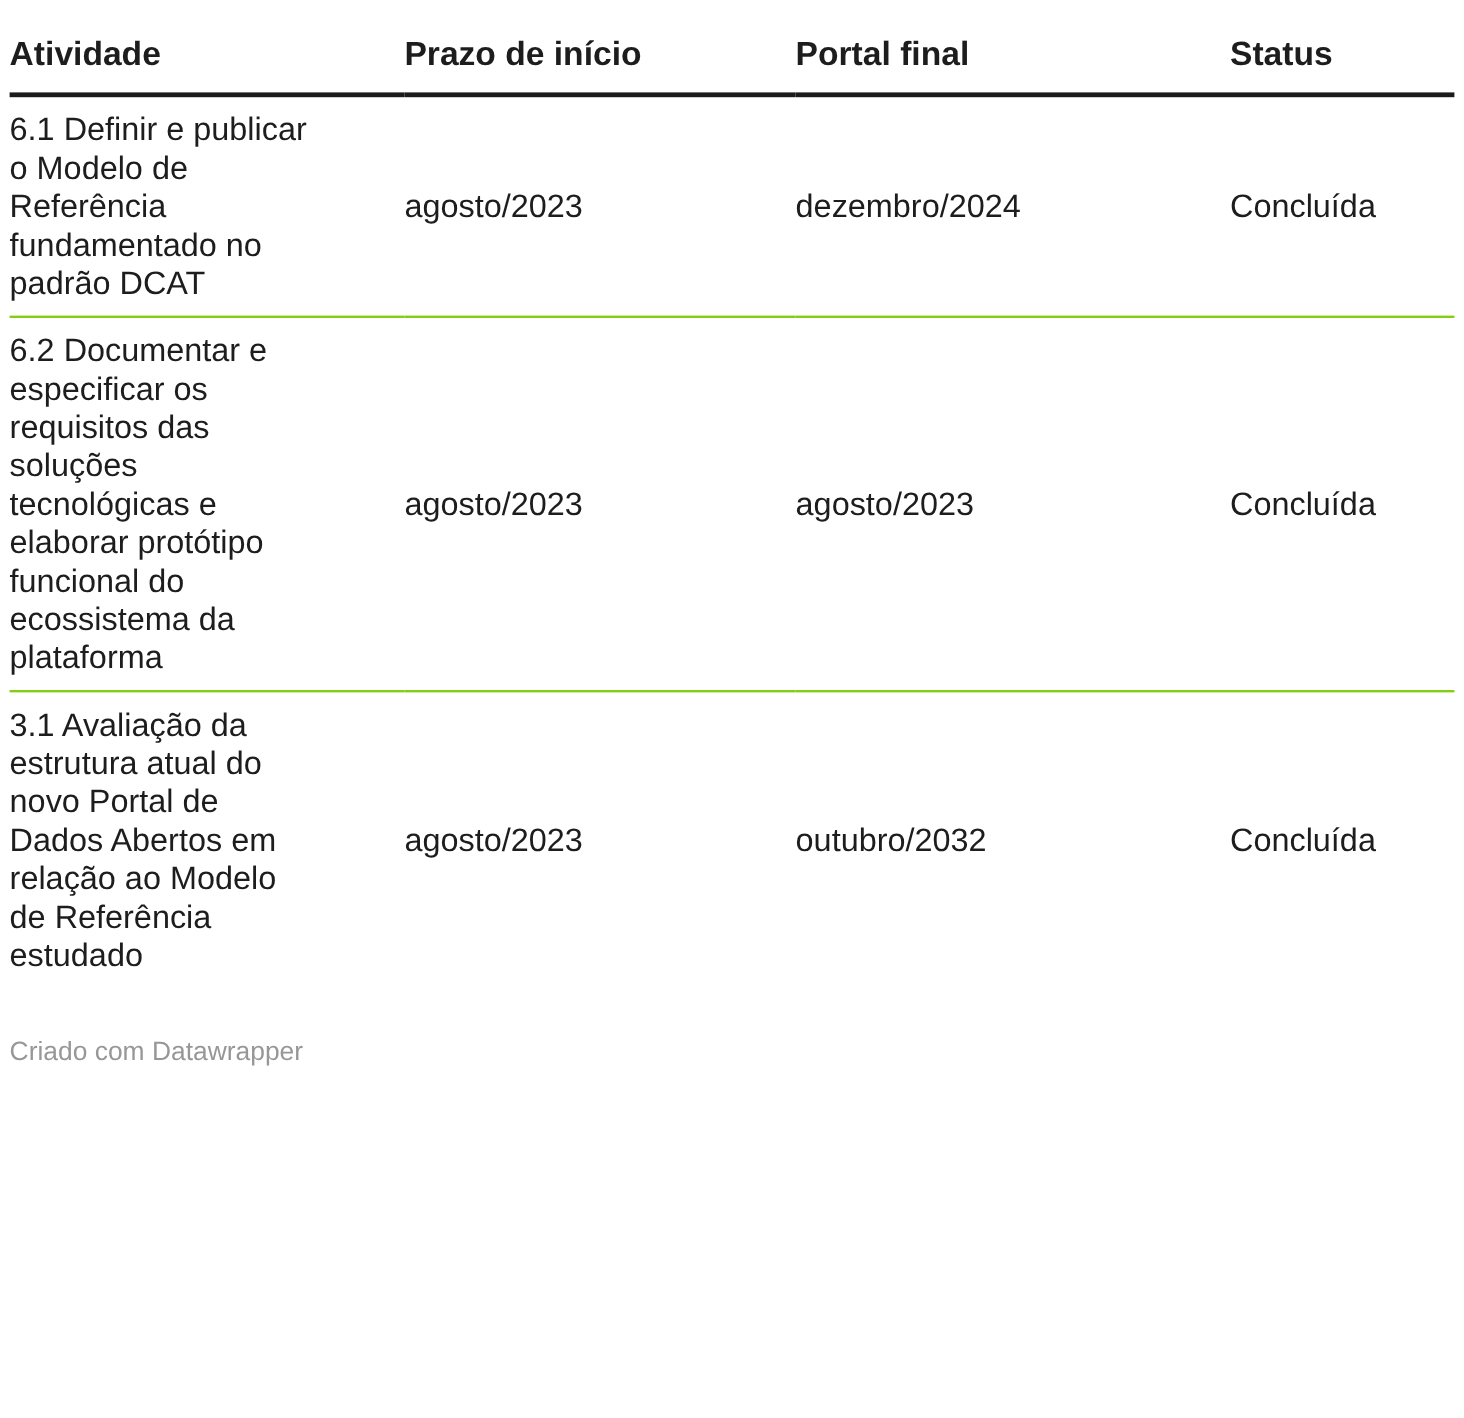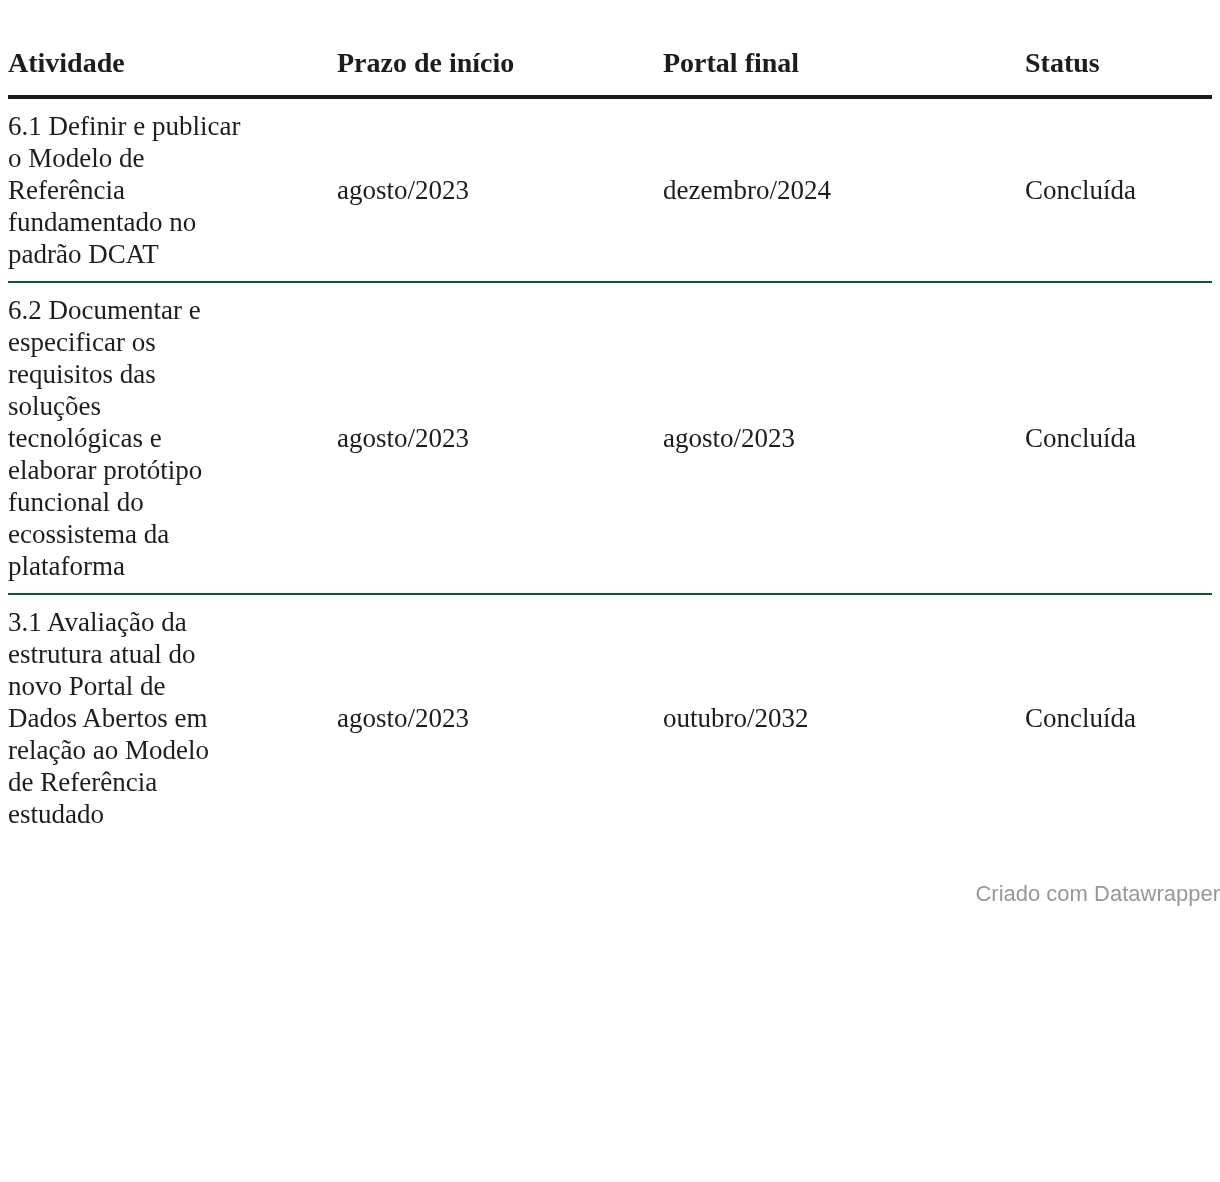--- a/index.html
+++ b/index.html
@@ -5,22 +5,21 @@
   * { margin: 0; padding: 0; box-sizing: border-box; }
   html, body {
     width: 1220px;
     height: 1182px;
     background: #ffffff;
     font-family: "Liberation Sans", "DejaVu Sans", sans-serif;
     color: #1d1d1d;
     overflow: hidden;
   }
   .vis-wrapper {
-    padding: 46px 8px 0 8px;
-    font-family: Liberation Serif, serif;
+    padding: 28px 8px 0 8px;
   }
   table.dw-table {
     width: 1204px;
     border-collapse: collapse;
     table-layout: fixed;
   }
   table.dw-table col.c-atividade { width: 329px; }
   table.dw-table col.c-inicio    { width: 326px; }
   table.dw-table col.c-final     { width: 362px; }
   table.dw-table col.c-status    { width: 187px; }
@@ -33,38 +32,37 @@
     line-height: 34px;
     color: #1d1d1d;
     padding: 0 24px 15px 0;
     border-bottom: 4px solid #1b1b1b;
   }
   table.dw-table tbody td {
     vertical-align: middle;
     font-size: 27px;
     line-height: 32px;
     padding: 11px 24px 11px 0;
-    border-bottom: 2px solid #14532d;
+    border-bottom: 2px solid #84cc16;
     color: #1d1d1d;
   }
   table.dw-table tbody tr:last-child td {
     border-bottom: none;
   }
   td.cell-atividade {
     white-space: pre-line;   
   }
   td.cell-date, td.cell-status {
     white-space: nowrap;
   }
   .footer {
     margin: 40px 0 0 8px;
     font-size: 22px;
     line-height: 26px;
     color: #979797;
-    text-align: right;
   }
   .footer a {
     color: #979797;
     text-decoration: none;
     cursor: pointer;
   }
 </style>
 </head>
 <body>
 

